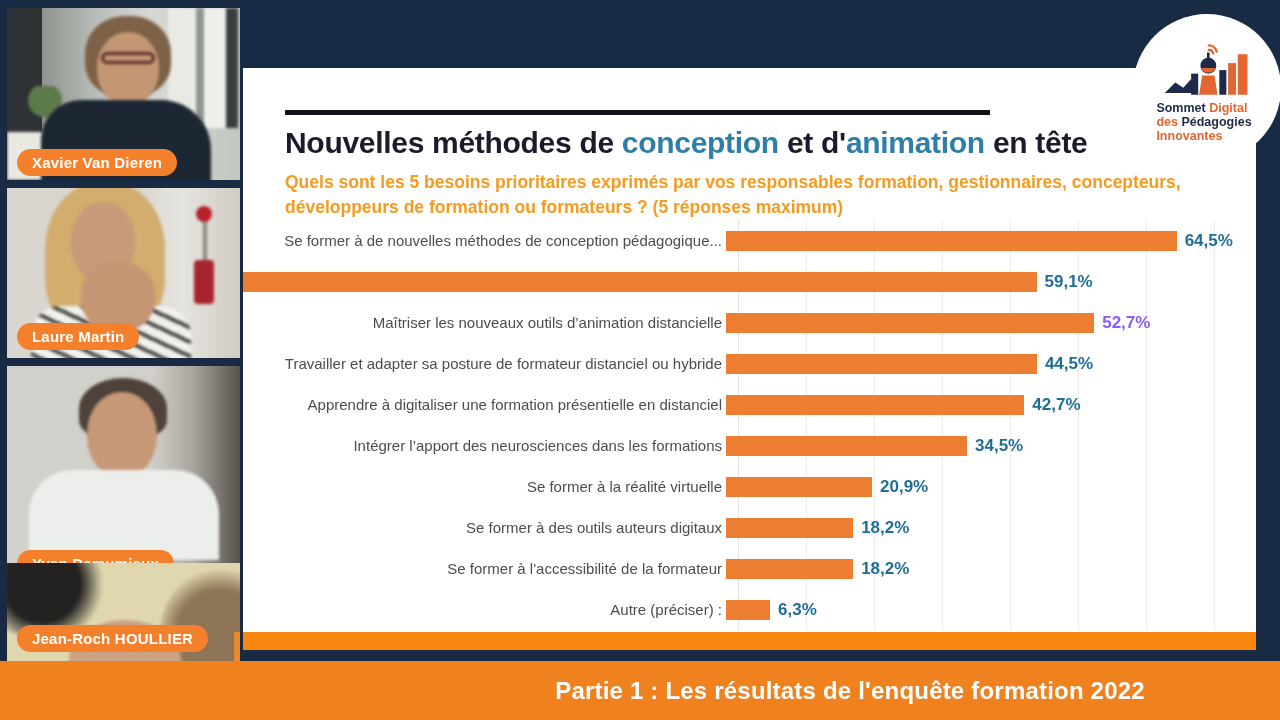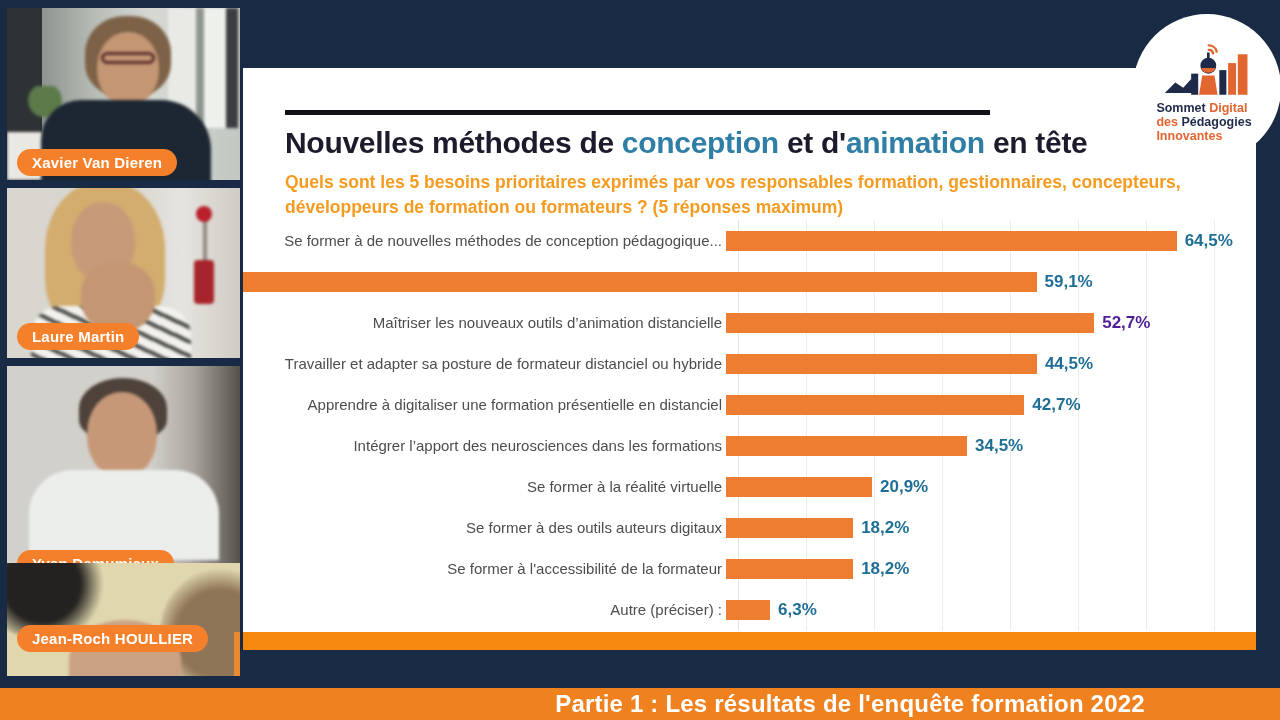--- a/index.html
+++ b/index.html
@@ -68,21 +68,21 @@
   .slide-strip{position:absolute;left:0;bottom:0;width:100%;height:18px;background:#F6870F;}
 
   
   .logo{position:absolute;left:1133px;top:14px;width:148px;height:148px;border-radius:50%;background:#fff;
         display:flex;flex-direction:column;align-items:center;justify-content:center;padding-top:10px;}
   .logo svg{display:block;margin-bottom:2px;}
   .logo-text{font-size:12.5px;font-weight:700;line-height:1.1;color:#1F2A4A;margin-left:-6px;}
   .logo-text .o{color:#E2662F;}
 
   
-  .footer{position:absolute;left:0;bottom:0;width:1280px;height:32px;background:#F0811F;
+  .footer{position:absolute;left:0;bottom:0;width:1280px;height:59px;background:#F0811F;
           display:flex;align-items:center;justify-content:center;padding-left:420px;}
   .footer .ft{color:#fff;font-size:24px;font-weight:700;letter-spacing:.2px;}
 </style>
 </head>
 <body>
 
 <div class="stage">
 
   <div class="tile t1">
     <div class="scene s1">
@@ -147,21 +147,21 @@
           <div class="row">
     <div class="plot">
       <div class="bar" style="width: 78.8%; background: rgb(237, 125, 49);"></div>
       <div class="val" style="color: rgb(31, 110, 150);">59,1%</div>
     </div>
   </div>
           <div class="row">
     <div class="lbl">Maîtriser les nouveaux outils d’animation distancielle</div>
     <div class="plot">
       <div class="bar" style="width: 70.2667%; background: rgb(237, 125, 49);"></div>
-      <div class="val" style="color: #4c1d95;">52,7%</div>
+      <div class="val" style="color: #8b5cf6;">52,7%</div>
     </div>
   </div>
           <div class="row">
     <div class="lbl">Travailler et adapter sa posture de formateur distanciel ou hybride</div>
     <div class="plot">
       <div class="bar" style="width: 59.3333%; background: rgb(237, 125, 49);"></div>
       <div class="val" style="color: rgb(31, 110, 150);">44,5%</div>
     </div>
   </div>
           <div class="row">

